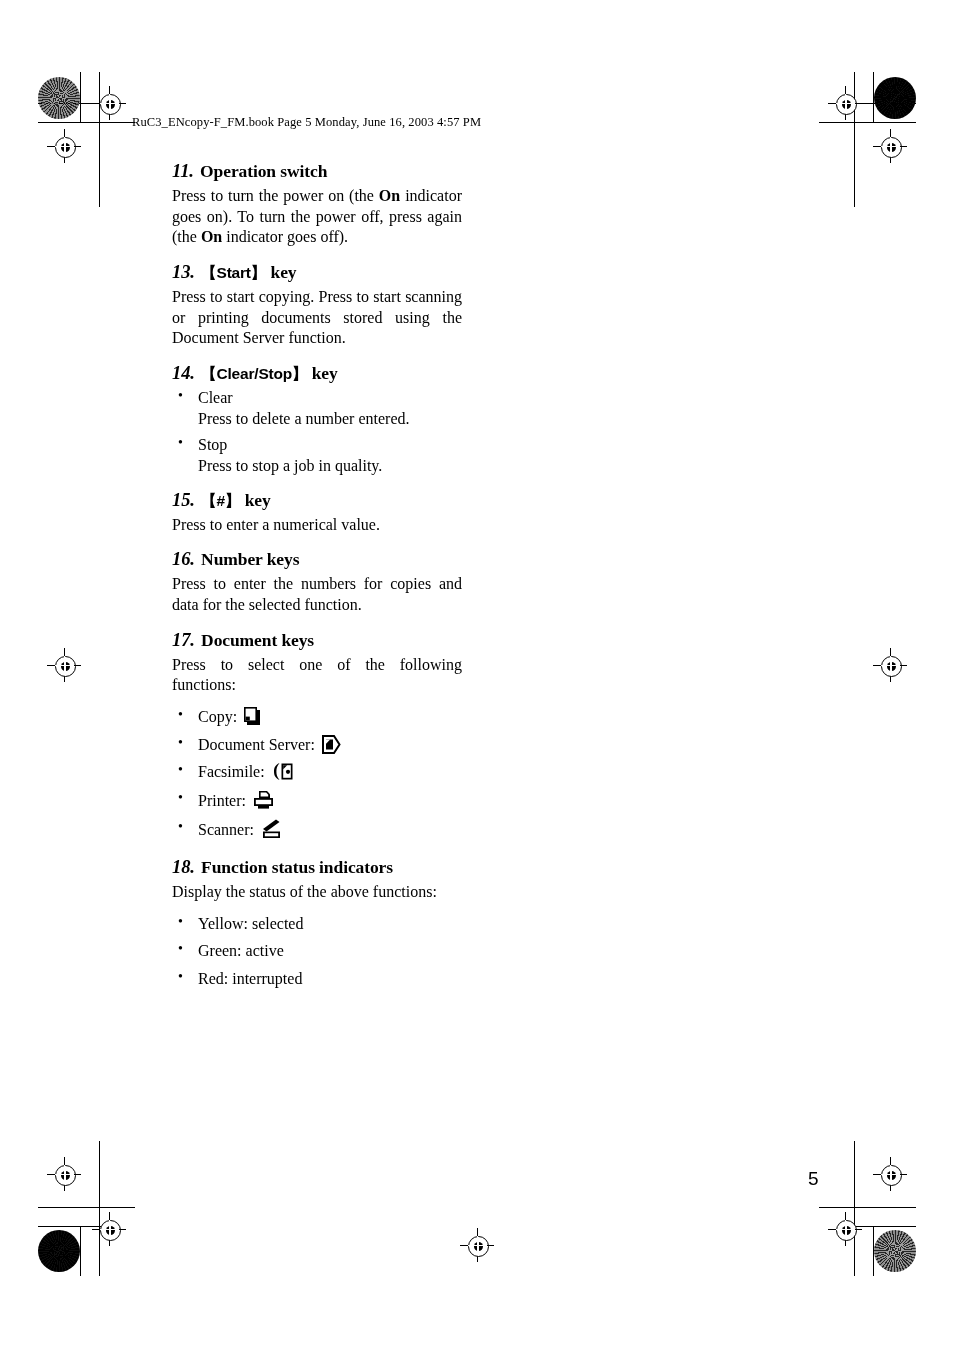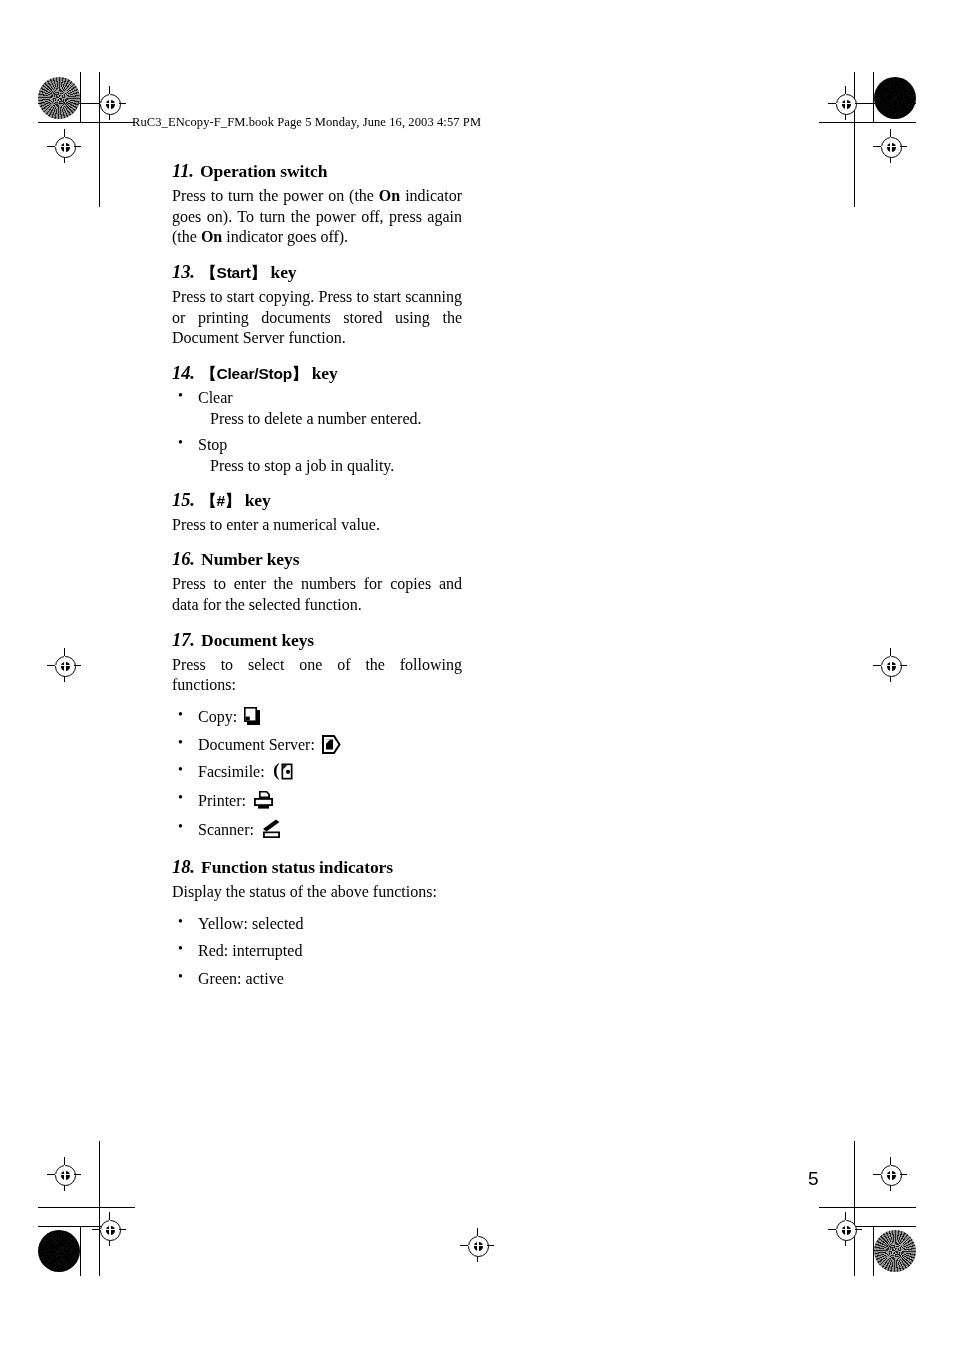--- a/index.html
+++ b/index.html
@@ -171,21 +171,20 @@
   }
   .bullets li::before {
     content: "\2022";
     position: absolute;
     left: 6px;
     top: -1px;
     font-size: 14px;
   }
   .bullets li .sub {
     display: block;
-    margin-left: 12px;
   }
   .bullets.fnlist li { margin-bottom: 3px; }
   .bullets.statuslist li { margin-bottom: 7px; }
 
   .fn-icon {
     display: inline-block;
     vertical-align: -4px;
     margin-left: 3px;
   }
 
@@ -406,20 +405,20 @@
   </div>
 
   <div class="section">
     <div class="sec-head">
       <span class="num">18.</span>
       <span>Function status indicators</span>
     </div>
     <p class="body-text tight">Display the status of the above functions:</p>
     <ul class="bullets statuslist">
       <li>Yellow: selected</li>
+      <li>Green: active</li>
       <li>Red: interrupted</li>
-      <li>Green: active</li>
     </ul>
   </div>
 
 </div>
 
 <div class="page-number">5</div>
 
 </body></html>

